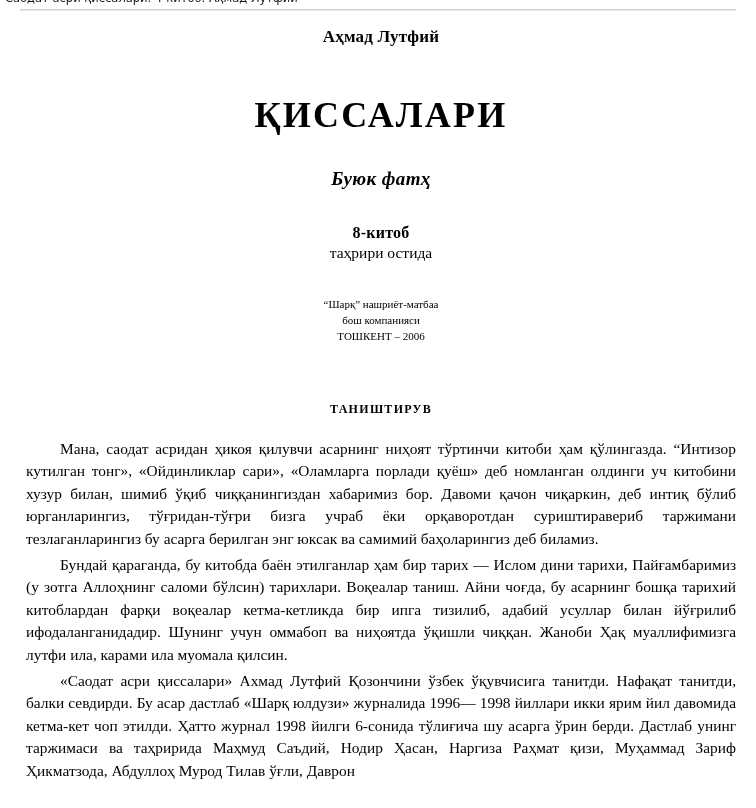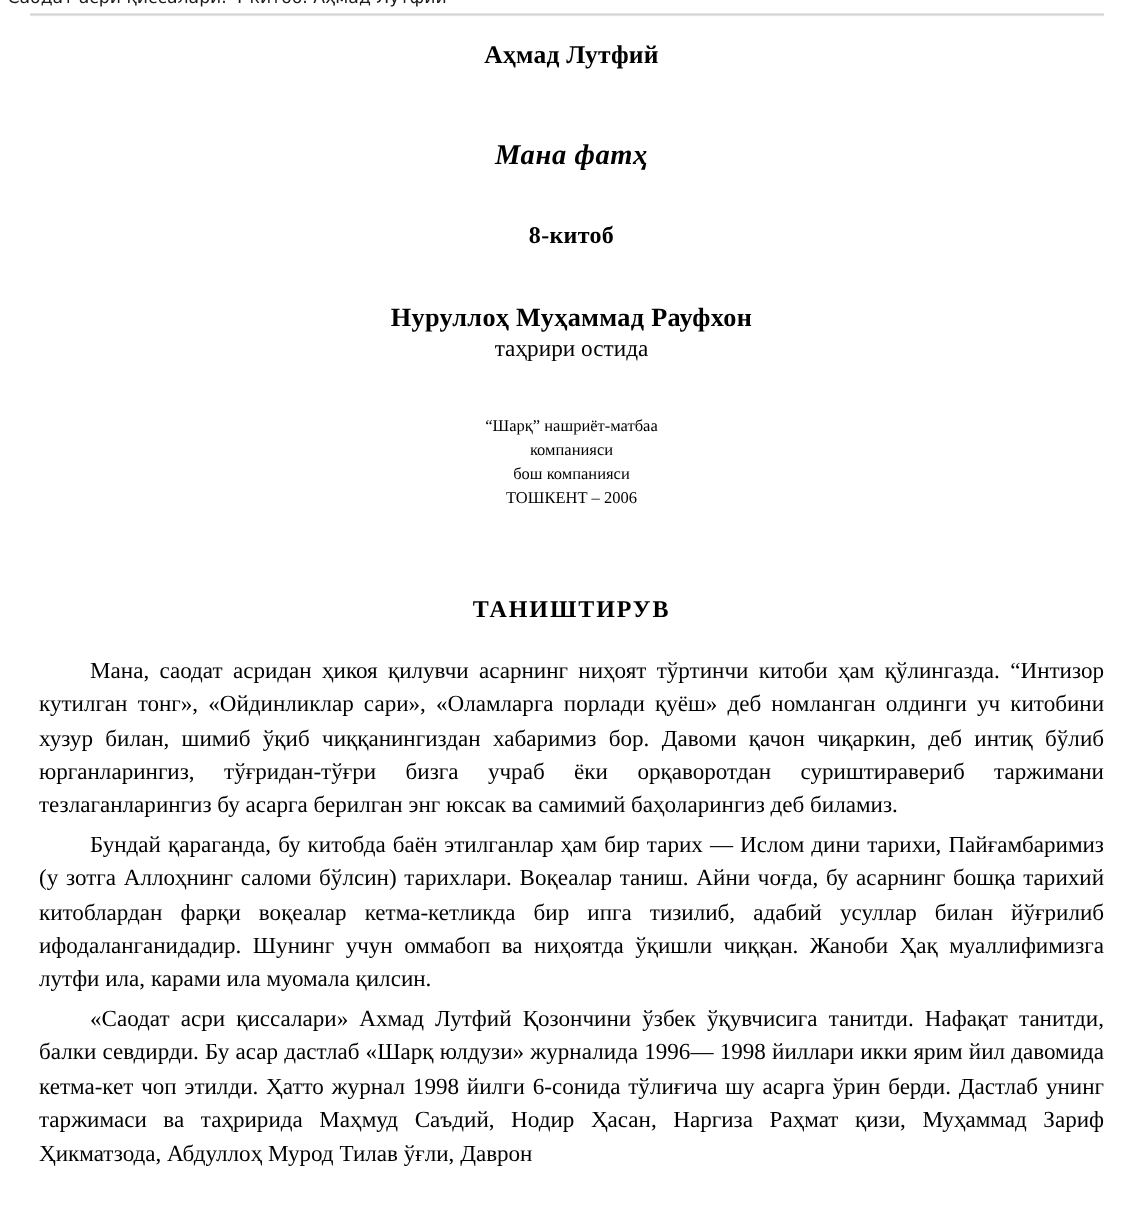--- a/index.html
+++ b/index.html
@@ -104,21 +104,21 @@
 
   .publisher {
     font-size: 11px;
     line-height: 1.45;
     margin-top: 35px;
   }
   .publisher div { display: block; }
 
   .section-heading {
     text-align: center;
-    font-size: 16px;
+    font-size: 12px;
     font-weight: bold;
     letter-spacing: 1.3px;
     margin-top: 57px;
   }
 
   .body-copy {
     margin-top: 21px;
     font-size: 15.4px;
     line-height: 1.455;
     text-align: justify;
@@ -138,32 +138,31 @@
 </div>
 <div class="header-rule"></div>
 
 <div class="page">
 
   <div class="title-block">
 
     <div class="author-top">Аҳмад Лутфий</div>
 
     <div class="main-title">
+      <span class="line2">ҚИССАЛАРИ</span>
     </div>
 
-    <div class="subtitle">Мана фатҳ</div>
+    <div class="subtitle">Буюк фатҳ</div>
 
     <div class="book-number">8-китоб</div>
 
-    <div class="editor-name">Нуруллоҳ Муҳаммад Рауфхон</div>
     <div class="editor-role">таҳрири остида</div>
 
     <div class="publisher">
       <div>“Шарқ” нашриёт-матбаа</div>
-      <div>компанияси</div>
       <div>бош компанияси</div>
       <div>ТОШКЕНТ – 2006</div>
     </div>
 
   </div>
 
   <div class="section-heading">ТАНИШТИРУВ</div>
 
   <div class="body-copy">
     <p>Мана, саодат асридан ҳикоя қилувчи асарнинг ниҳоят тўртинчи китоби ҳам қўлингазда. “Интизор кутилган тонг», «Ойдинликлар сари», «Оламларга порлади қуёш» деб номланган олдинги уч китобини хузур билан, шимиб ўқиб чиққанингиздан хабаримиз бор. Давоми қачон чиқаркин, деб интиқ бўлиб юрганларингиз, тўғридан-тўғри бизга учраб ёки орқаворотдан суриштиравериб таржимани тезлаганларингиз бу асарга берилган энг юксак ва самимий баҳоларингиз деб биламиз.</p>

